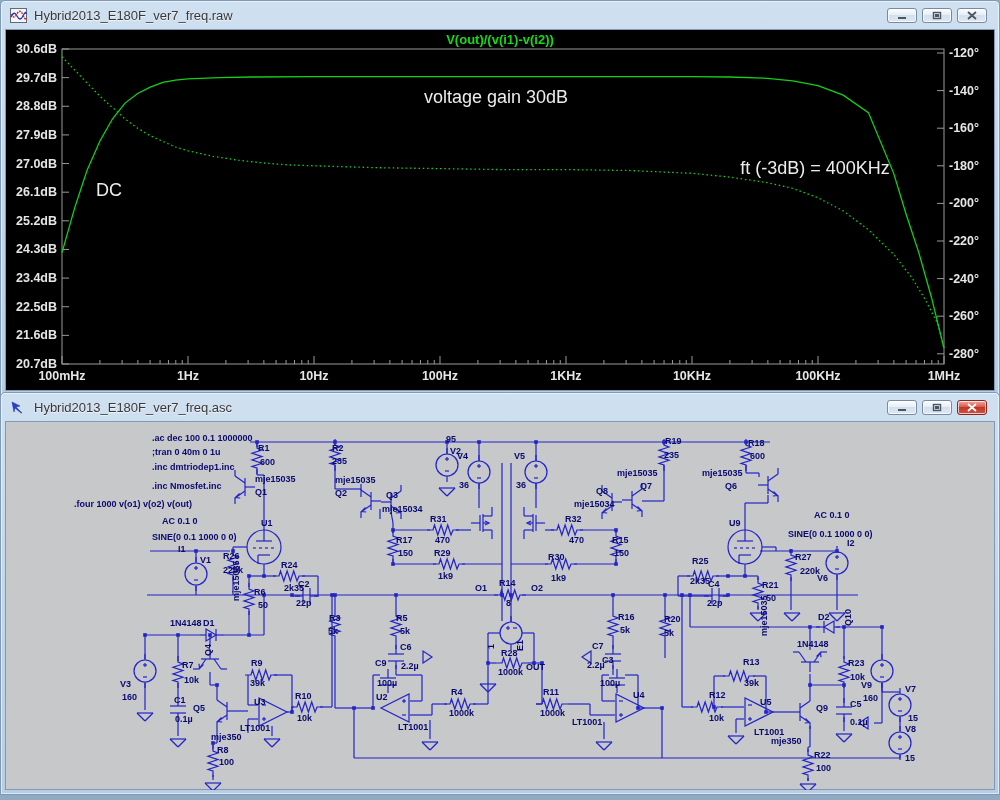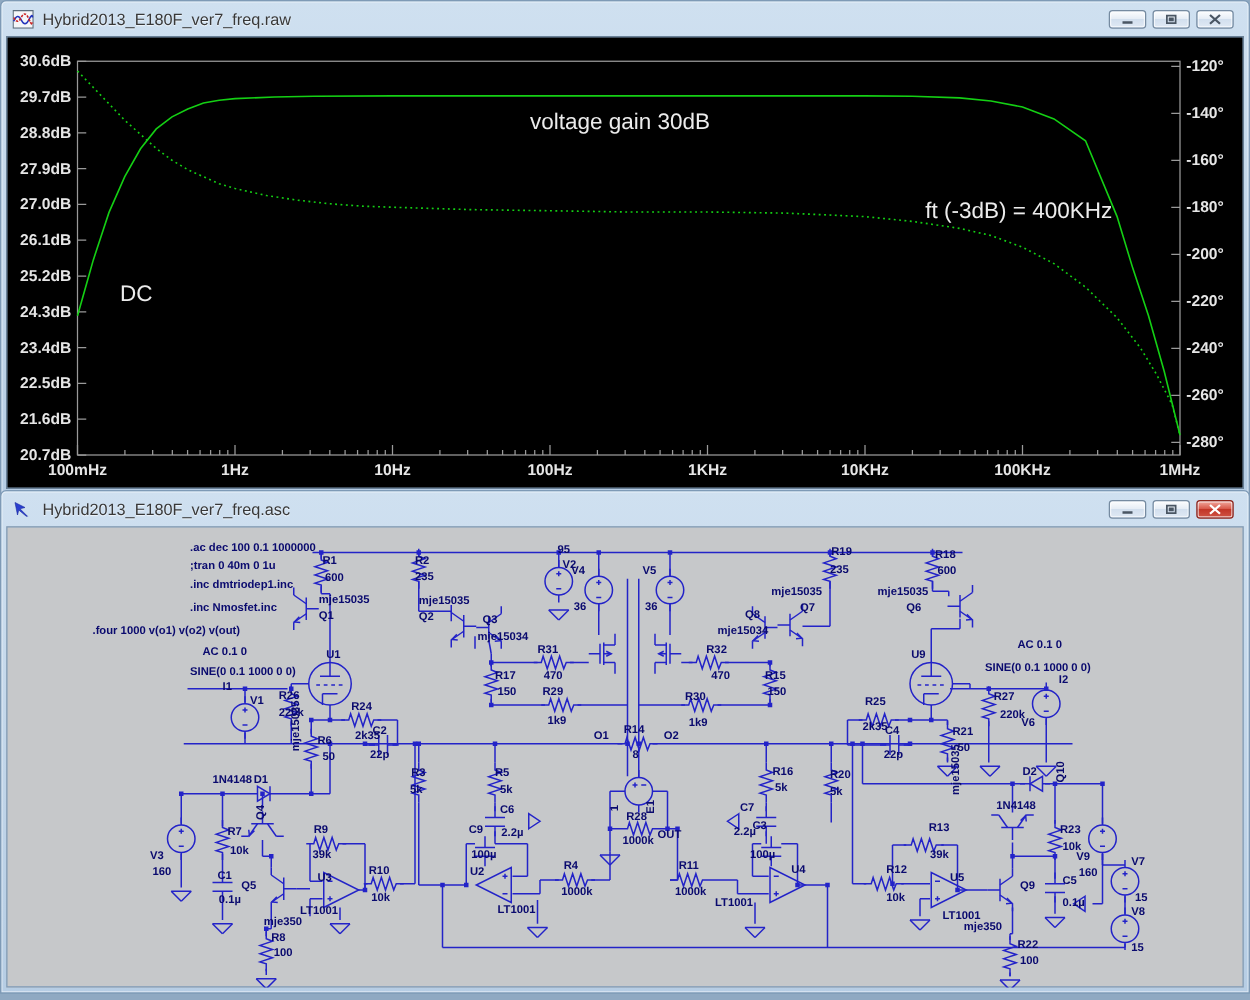--- a/index.html
+++ b/index.html
@@ -53,20 +53,21 @@
           </svg>
       </button>
       <button class="wbtn">
         <svg width="10" height="9" viewBox="0 0 10 9">
             <path d="M1,1 L9,8 M9,1 L1,8" stroke="#4a5663" stroke-width="1.8"></path>
           </svg>
       </button>
     </div>
   </div>
   <div class="client plot-client">
+    <div id="traceTitle">V(out)/(v(i1)-v(i2))</div>
     <svg id="plotSvg" width="990" height="361" viewBox="0 0 990 361">
         <rect x="56" y="19" width="882" height="315" fill="none" stroke="#9a9a9a" stroke-width="1"></rect>
         <line x1="56" y1="19" x2="63" y2="19" stroke="#9a9a9a"></line>
         <text x="51" y="23" fill="#e6e6e6" font-size="12.5" font-weight="bold" text-anchor="end">30.6dB</text>
         <line x1="56" y1="47.63636363636364" x2="63" y2="47.63636363636364" stroke="#9a9a9a"></line>
         <text x="51" y="51.63636363636364" fill="#e6e6e6" font-size="12.5" font-weight="bold" text-anchor="end">29.7dB</text>
         <line x1="56" y1="76.27272727272728" x2="63" y2="76.27272727272728" stroke="#9a9a9a"></line>
         <text x="51" y="80.27272727272728" fill="#e6e6e6" font-size="12.5" font-weight="bold" text-anchor="end">28.8dB</text>
         <line x1="56" y1="104.9090909090909" x2="63" y2="104.9090909090909" stroke="#9a9a9a"></line>
         <text x="51" y="108.9090909090909" fill="#e6e6e6" font-size="12.5" font-weight="bold" text-anchor="end">27.9dB</text>
@@ -174,21 +175,21 @@
         <line x1="918.4823530417964" y1="334" x2="918.4823530417964" y2="330" stroke="#9a9a9a"></line>
         <line x1="925.7893383609849" y1="334" x2="925.7893383609849" y2="330" stroke="#9a9a9a"></line>
         <line x1="932.234556189355" y1="334" x2="932.234556189355" y2="330" stroke="#9a9a9a"></line>
         <line x1="938" y1="334" x2="938" y2="326" stroke="#9a9a9a"></line>
         <text x="938" y="350" fill="#e6e6e6" font-size="12.5" font-weight="bold" text-anchor="middle">1MHz</text>
         <polyline points="56.0,222.6 62.3,200.4 68.6,178.1 74.9,159.0 81.2,139.9 93.8,111.3 106.4,89.0 119.0,73.1 131.6,63.5 144.2,57.2 156.8,52.4 169.4,50.2 182.0,48.9 213.5,47.6 245.0,47.0 308.0,46.7 434.0,46.7 560.0,46.7 686.0,46.7 723.8,47.0 761.6,48.3 786.8,50.8 812.0,55.6 837.2,65.1 862.4,82.6 887.6,143.1 900.2,184.5 912.8,222.6 925.4,267.2 938.0,318.1" fill="none" stroke="#14cf14" stroke-width="1.3"></polyline>
         <polyline points="56.0,26.8 68.6,39.9 81.2,53.1 93.8,66.2 106.4,77.5 119.0,88.8 131.6,98.2 144.2,105.7 156.8,111.4 169.4,117.0 182.0,120.8 207.2,126.4 232.4,130.2 257.6,133.0 282.8,134.9 308.0,135.8 371.0,137.7 434.0,138.6 497.0,139.6 560.0,139.6 623.0,140.5 686.0,143.3 723.8,147.1 761.6,152.7 786.8,158.4 812.0,167.8 837.2,180.9 862.4,199.7 887.6,224.2 906.5,248.6 919.1,269.3 931.7,293.7 938.0,318.2" fill="none" stroke="#14cf14" stroke-width="1.3" stroke-dasharray="1.5,2.8"></polyline>
       </svg>
     <div class="plot-overlay" style="left:490px;top:57px;transform:translateX(-50%);">voltage gain 30dB</div>
     <div class="plot-overlay" style="left:809px;top:128px;transform:translateX(-50%);">ft (-3dB) = 400KHz</div>
-    <div class="plot-overlay" style="left:90px;top:150px;margin-top:45px;">DC</div>
+    <div class="plot-overlay" style="left:90px;top:150px;">DC</div>
   </div>
 </section>
 
 <section class="win win-schem">
   <div class="titlebar">
     <span class="win-icon">
       <svg width="17" height="15" viewBox="0 0 17 15">
         <path d="M2,2 L10,6 L6,7 L12,13 L11,13 L5,8 L4,12 Z" fill="#2a3fd0" stroke="#1a2aa0" stroke-width="0.5"></path>
       </svg>
     </span>

